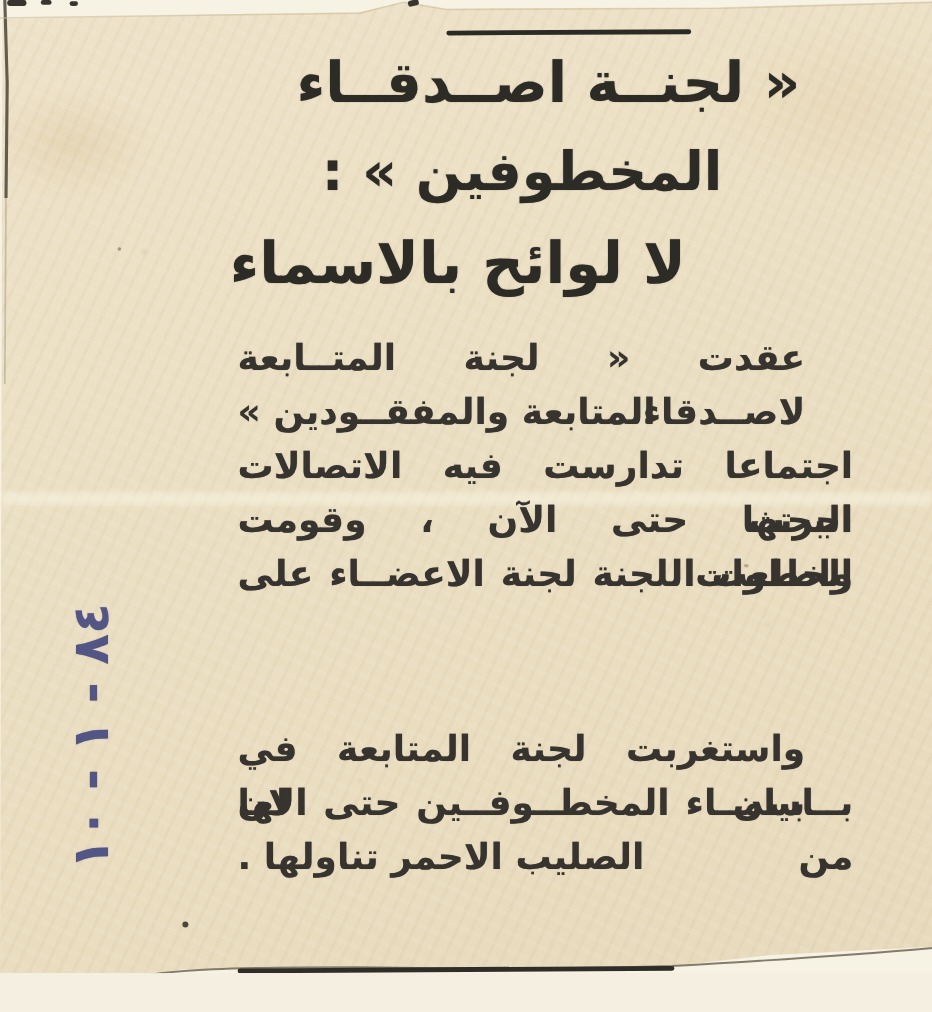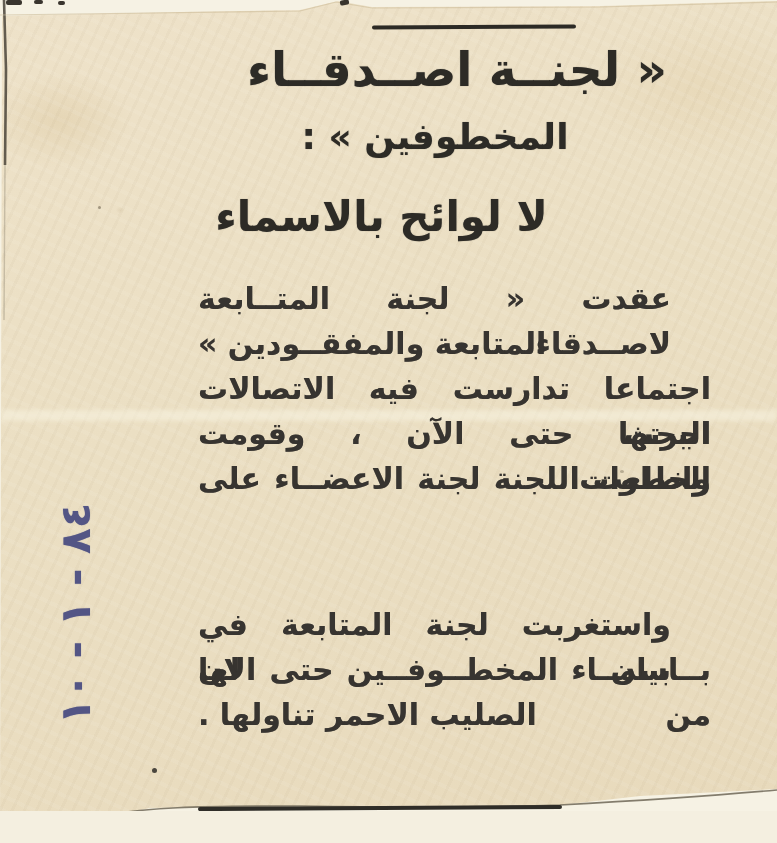--- a/index.html
+++ b/index.html
@@ -59,22 +59,22 @@
     position:absolute;left:198px;top:806px;width:364px;height:4px;z-index:5;
     background:#2f2d28;transform:rotate(-.35deg);border-radius:2px;
   }
   
   .hl{
     position:absolute;z-index:5;direction:rtl;text-align:center;
     font-weight:bold;color:#2d2b26;white-space:nowrap;
     text-shadow:0 0 1px rgba(45,43,38,.45);
   }
   .hl1{top:42px;left:205px;right:68px;font-size:47px;}
-  .hl2{top:116px;left:205px;right:112px;font-size:36px;}
-  .hl3{top:192px;left:150px;right:164px;font-size:42px;}
+  .hl2{top:116px;left:205px;right:112px;font-size:45px;}
+  .hl3{top:192px;left:150px;right:164px;font-size:48px;}
   .para{position:absolute;left:198px;right:66px;z-index:5;direction:rtl;}
   .para1{top:276px;}
   .para2{top:602px;}
   .bline{
     font-size:30px;font-weight:bold;color:#373430;
     height:45px;line-height:45px;
     text-shadow:0 0 .6px rgba(55,52,48,.5);
   }
   .just{text-align:justify;text-align-last:justify;}
   .first{padding-right:40px;}

